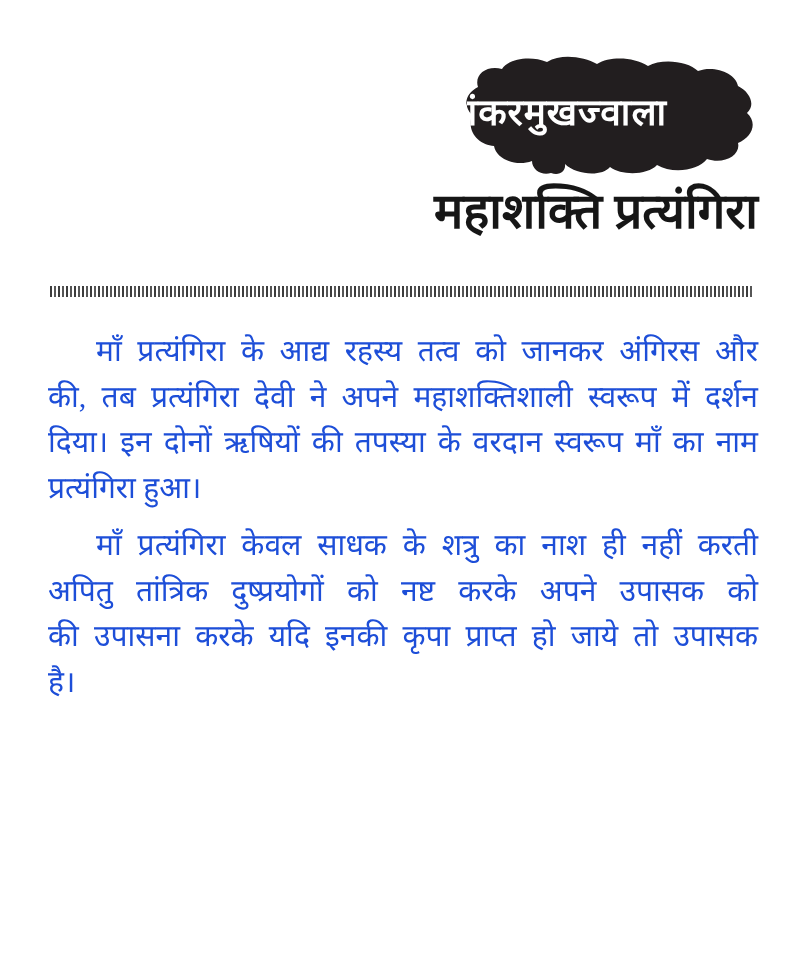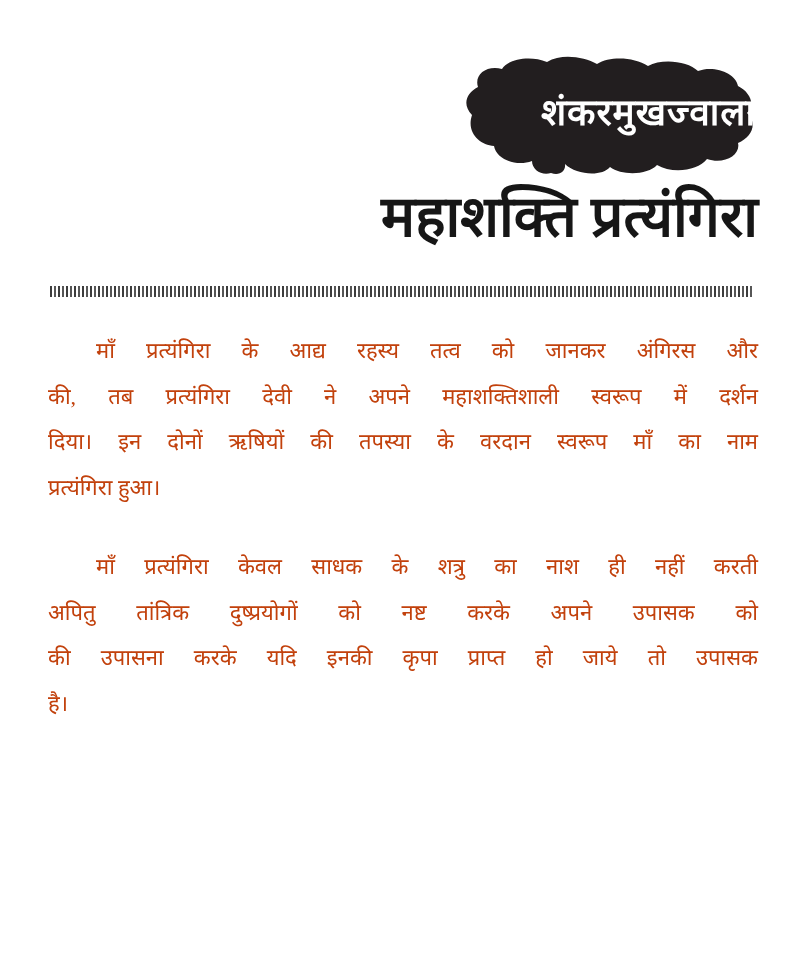--- a/index.html
+++ b/index.html
@@ -21,37 +21,37 @@
     left: 452px;
     top: 55px;
     width: 312px;
     height: 122px;
   }
   .masthead svg { position: absolute; inset: 0; width: 100%; height: 100%; }
   .masthead-label {
     position: absolute;
     left: 0; right: 8px;
     top: 38px;
-    text-align: right;
+    text-align: left;
     color: #ffffff;
     font-size: 37px;
     font-weight: bold;
     letter-spacing: 1px;
     line-height: 1.1;
     white-space: nowrap;
   }
 
   
   .page-title {
     position: absolute;
     top: 183px;
     left: 48px;
     right: 42px;
     text-align: right;
-    font-size: 57px;
+    font-size: 49px;
     font-weight: bold;
     color: #161616;
     line-height: 1.2;
     white-space: nowrap;
   }
 
   
   .divider {
     position: absolute;
     left: 50px;
@@ -66,26 +66,26 @@
       #ffffff 6px, #ffffff 8px
     );
   }
 
   
   .body-text {
     position: absolute;
     left: 48px;
     top: 328px;
     width: 710px;
-    font-size: 22px;
+    font-size: 30px;
     line-height: 45.5px;
-    color: #c2410c;
+    color: #1d4ed8;
   }
   .para { width: 100%; }
-  .para + .para { margin-top: 34px; }
+  .para + .para { margin-top: 12px; }
   .para .line {
     text-align: justify;
     text-align-last: justify;
     white-space: nowrap;
   }
   .para .line:first-child { padding-left: 48px; }
   .para .line:last-child { text-align-last: left; }
 </style>
 </head>
 <body>

